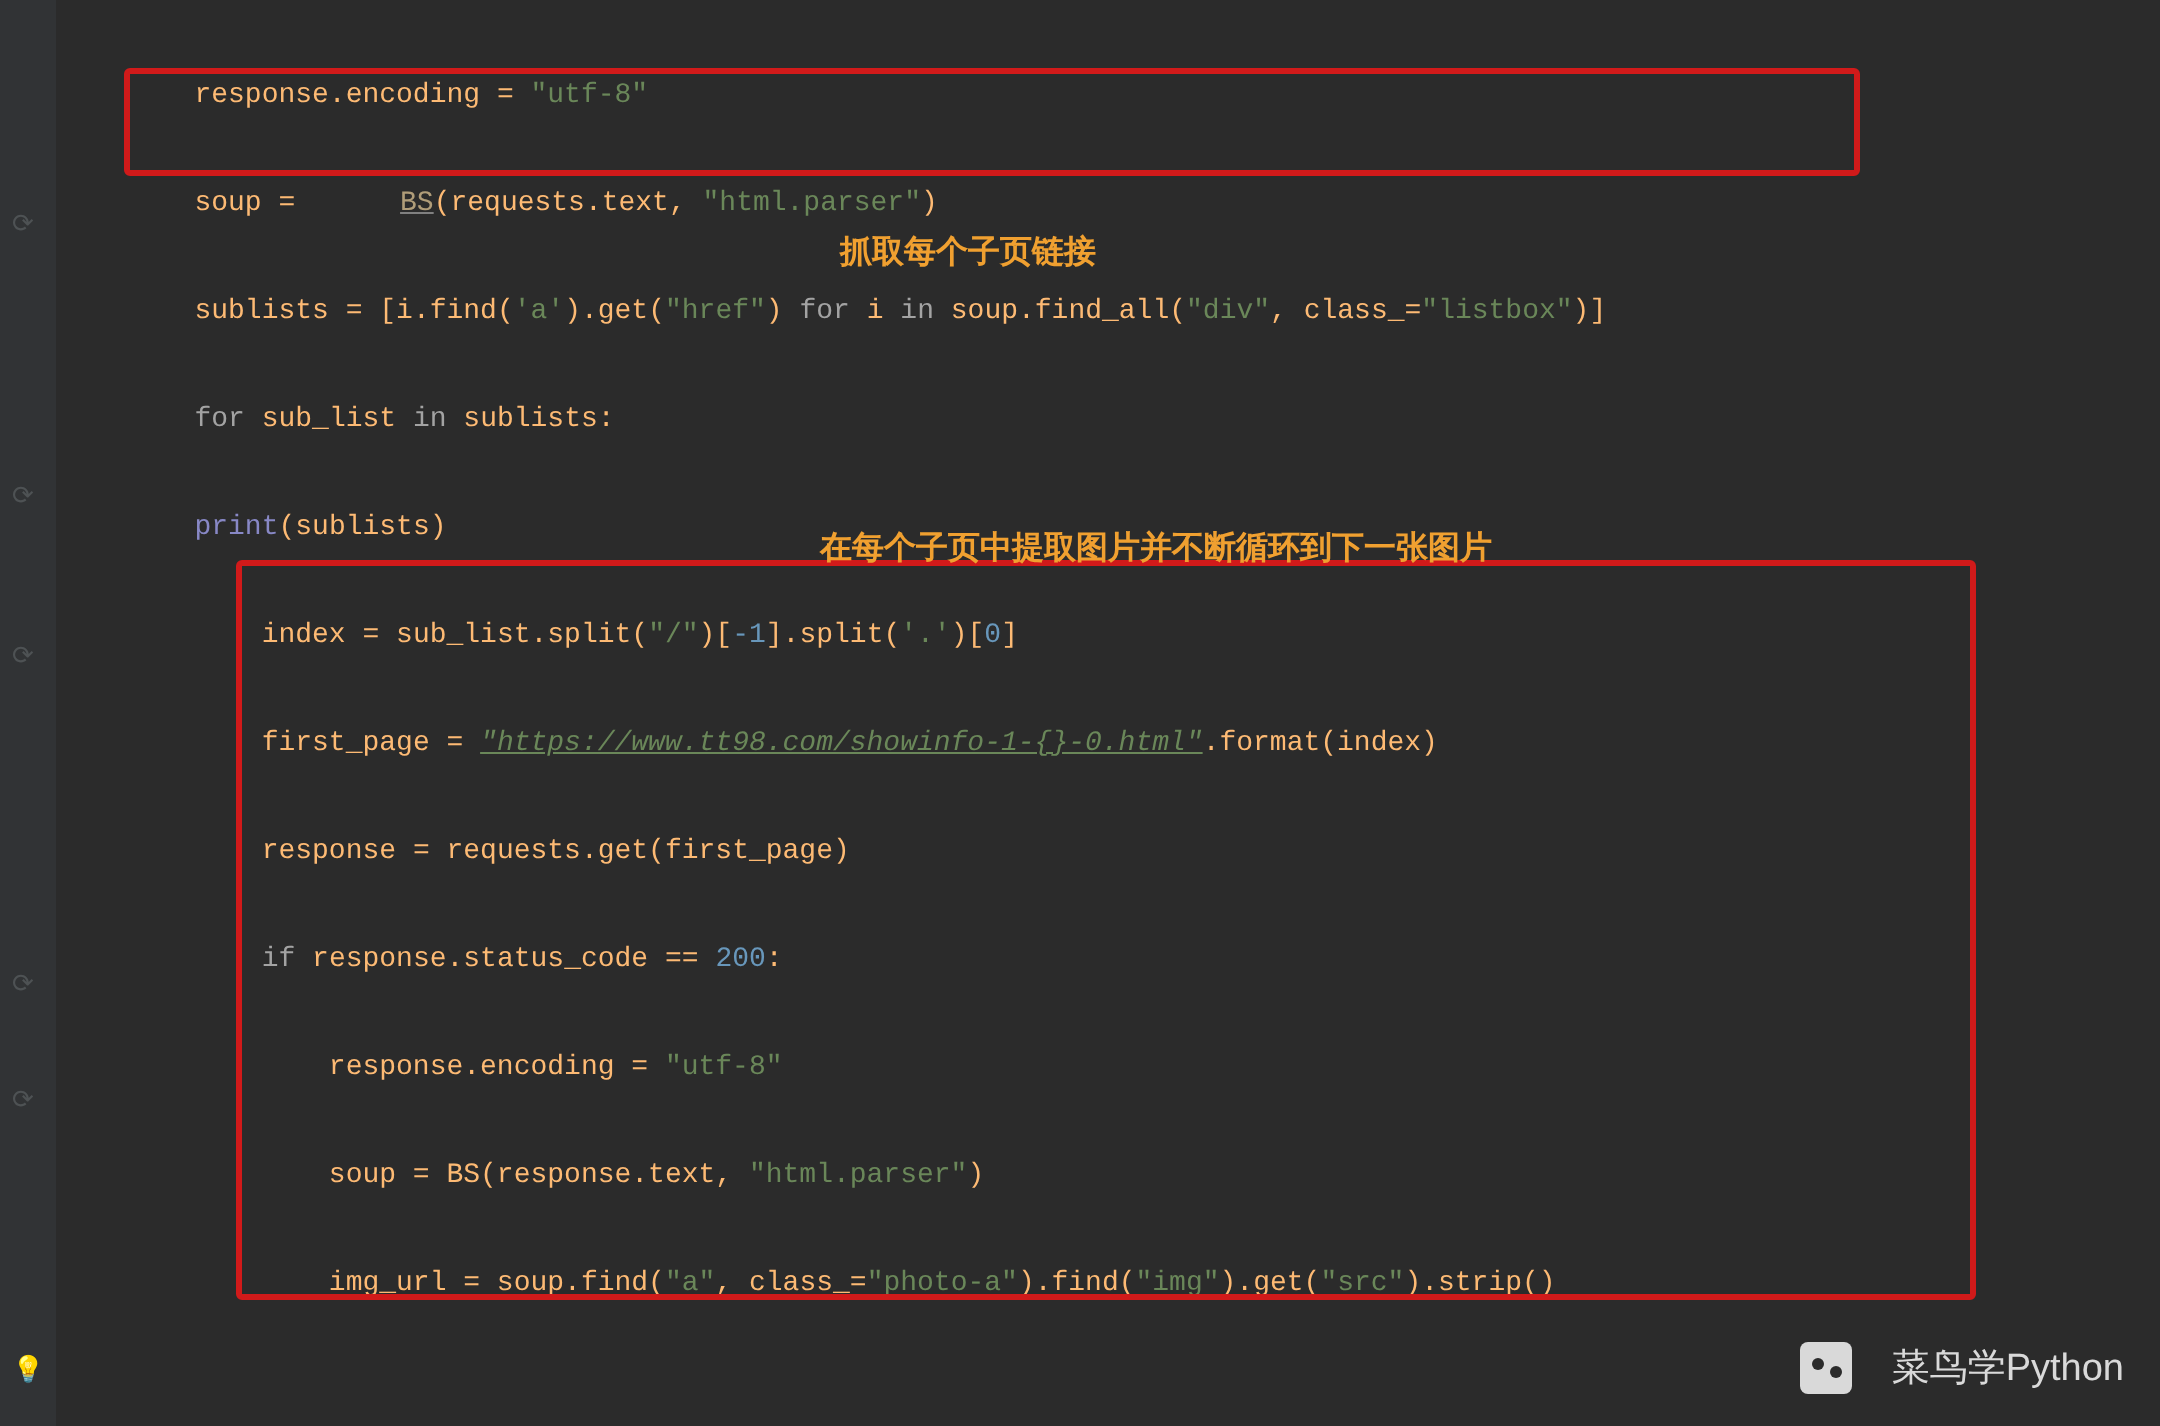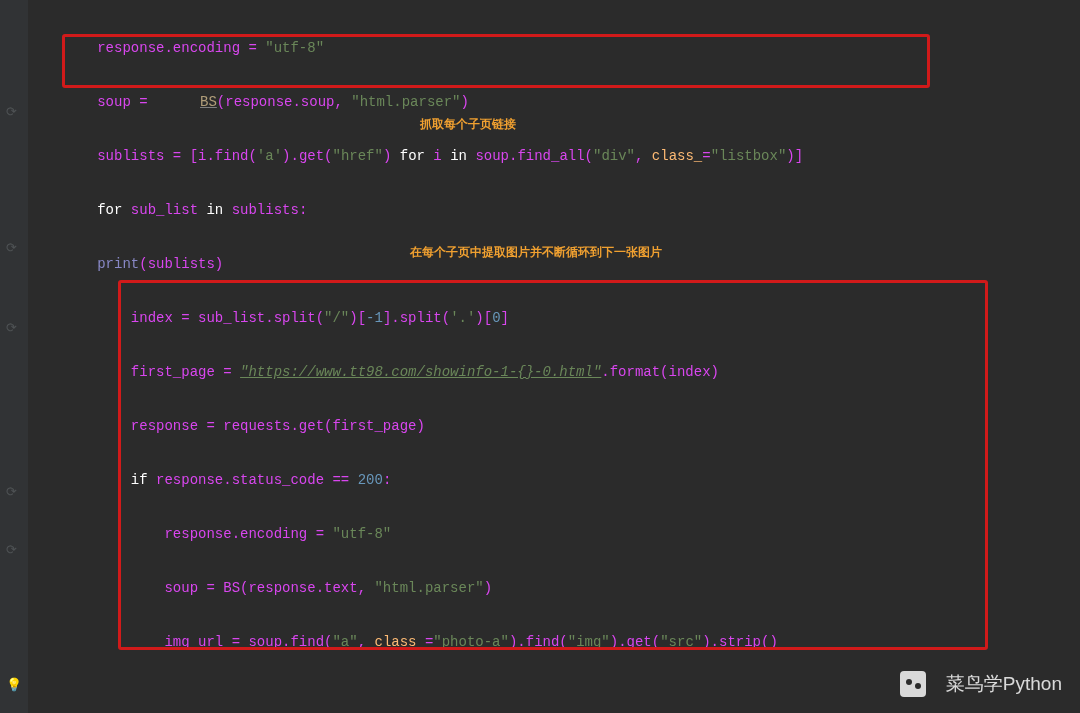--- a/index.html
+++ b/index.html
@@ -42,31 +42,31 @@
   .gi5 { top: 542px; }
   .bulb {
     position: absolute;
     left: 6px;
     bottom: 20px;
     color: #d4a017;
     font-size: 13px;
   }
 
   
-  .kw  { color: #ffffff; }            
+  .kw  { color: #a3a3a3; }            
   .fn  { color: #8888c6; }            
   .call{ color: #b09d79; margin-left: 44px; }            
   .str { color: #6a8759; }            
   .lstr{ color: #6a8759; font-style: italic; text-decoration: underline; } 
   .num { color: #6897bb; }
-  .id  { color: #d946ef; }
+  .id  { color: #fdba74; }
   .kwarg{color: #fdba74;}
   .ul  { text-decoration-color: #5e6366;}
   .und2 { text-decoration: underline; text-decoration-color: #808080;}
-  .ann { color: #f0a030; font-family: "Microsoft YaHei","SimSun",sans-serif; font-size: 12px; font-weight: 600; position: absolute; }
+  .ann { color: #f0a030; font-family: "Microsoft YaHei","SimSun",sans-serif; font-size: 16px; font-weight: 600; position: absolute; }
   .box1 {
     position: absolute;
     left: 62px;
     top: 34px;
     width: 868px;
     height: 54px;
     border: 3px solid #d11a1a;
     border-radius: 3px;
   }
   .box2 {
@@ -110,21 +110,21 @@
   <div class="gutter-icon gi1">⟳</div>
   <div class="gutter-icon gi2">⟳</div>
   <div class="gutter-icon gi3">⟳</div>
   <div class="gutter-icon gi4">⟳</div>
   <div class="gutter-icon gi5">⟳</div>
   <div class="bulb">💡</div>
 </div>
 
 <div class="editor">
 <div><span>        </span><span class="id">response.encoding = </span><span class="str">"utf-8"</span></div>
-<div><span>        </span><span class="id">soup = </span><span class="call und2">BS</span><span class="id">(response.soup, </span><span class="str">"html.parser"</span><span class="id">)</span></div>
+<div><span>        </span><span class="id">soup = </span><span class="call und2">BS</span><span class="id">(requests.text, </span><span class="str">"html.parser"</span><span class="id">)</span></div>
 <div><span>        </span><span class="id ul">sublists</span><span class="id"> = [i.find(</span><span class="str">'a'</span><span class="id">).get(</span><span class="str">"href"</span><span class="id">) </span><span class="kw">for</span><span class="id"> i </span><span class="kw">in</span><span class="id"> soup.find_all(</span><span class="str">"div"</span><span class="id">, </span><span class="kwarg">class_</span><span class="id">=</span><span class="str">"listbox"</span><span class="id">)]</span></div>
 <div><span>        </span><span class="kw">for</span><span class="id"> sub_list </span><span class="kw">in</span><span class="id"> sublists:</span></div>
 <div><span>        </span><span class="fn">print</span><span class="id">(sublists)</span></div>
 <div><span>            </span><span class="id">index = sub_list.split(</span><span class="str">"/"</span><span class="id">)[</span><span class="num">-1</span><span class="id">].split(</span><span class="str">'.'</span><span class="id">)[</span><span class="num">0</span><span class="id">]</span></div>
 <div><span>            </span><span class="id">first_page = </span><span class="lstr">"https://www.tt98.com/showinfo-1-{}-0.html"</span><span class="id">.format(index)</span></div>
 <div><span>            </span><span class="id">response = requests.get(first_page)</span></div>
 <div><span>            </span><span class="kw">if</span><span class="id"> response.status_code == </span><span class="num">200</span><span class="id">:</span></div>
 <div><span>                </span><span class="id">response.encoding = </span><span class="str">"utf-8"</span></div>
 <div><span>                </span><span class="id">soup = BS(response.text, </span><span class="str">"html.parser"</span><span class="id">)</span></div>
 <div><span>                </span><span class="id">img_url = soup.find(</span><span class="str">"a"</span><span class="id">, </span><span class="kwarg">class_</span><span class="id">=</span><span class="str">"photo-a"</span><span class="id">).find(</span><span class="str">"img"</span><span class="id">).get(</span><span class="str">"src"</span><span class="id">).strip()</span></div>
@@ -139,18 +139,18 @@
 
 
 
 
 </div>
 
 <div class="box1"></div>
 <div class="box2"></div>
 
 <div class="ann" style="left:420px; top:116px;">抓取每个子页链接</div>
-<div class="ann" style="left:410px; top:244px;">在每个子页中提取图片并不断循环到下一张图片</div>
+<div class="ann" style="left:410px; top:264px;">在每个子页中提取图片并不断循环到下一张图片</div>
 
 <div class="watermark">
   <div class="wm-icon"></div>
   <span>菜鸟学Python</span>
 </div>
 
 </body></html>

